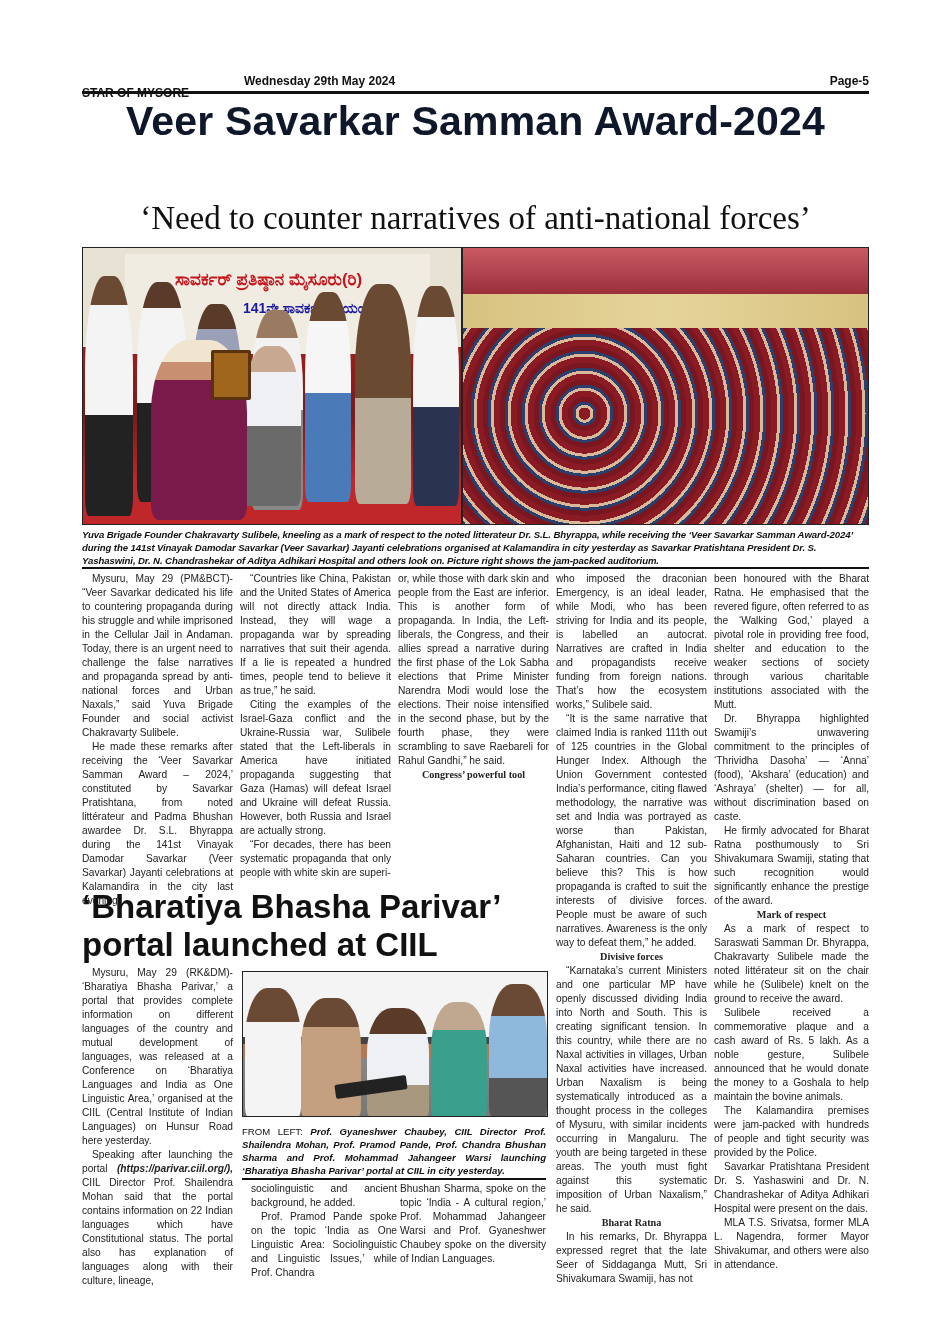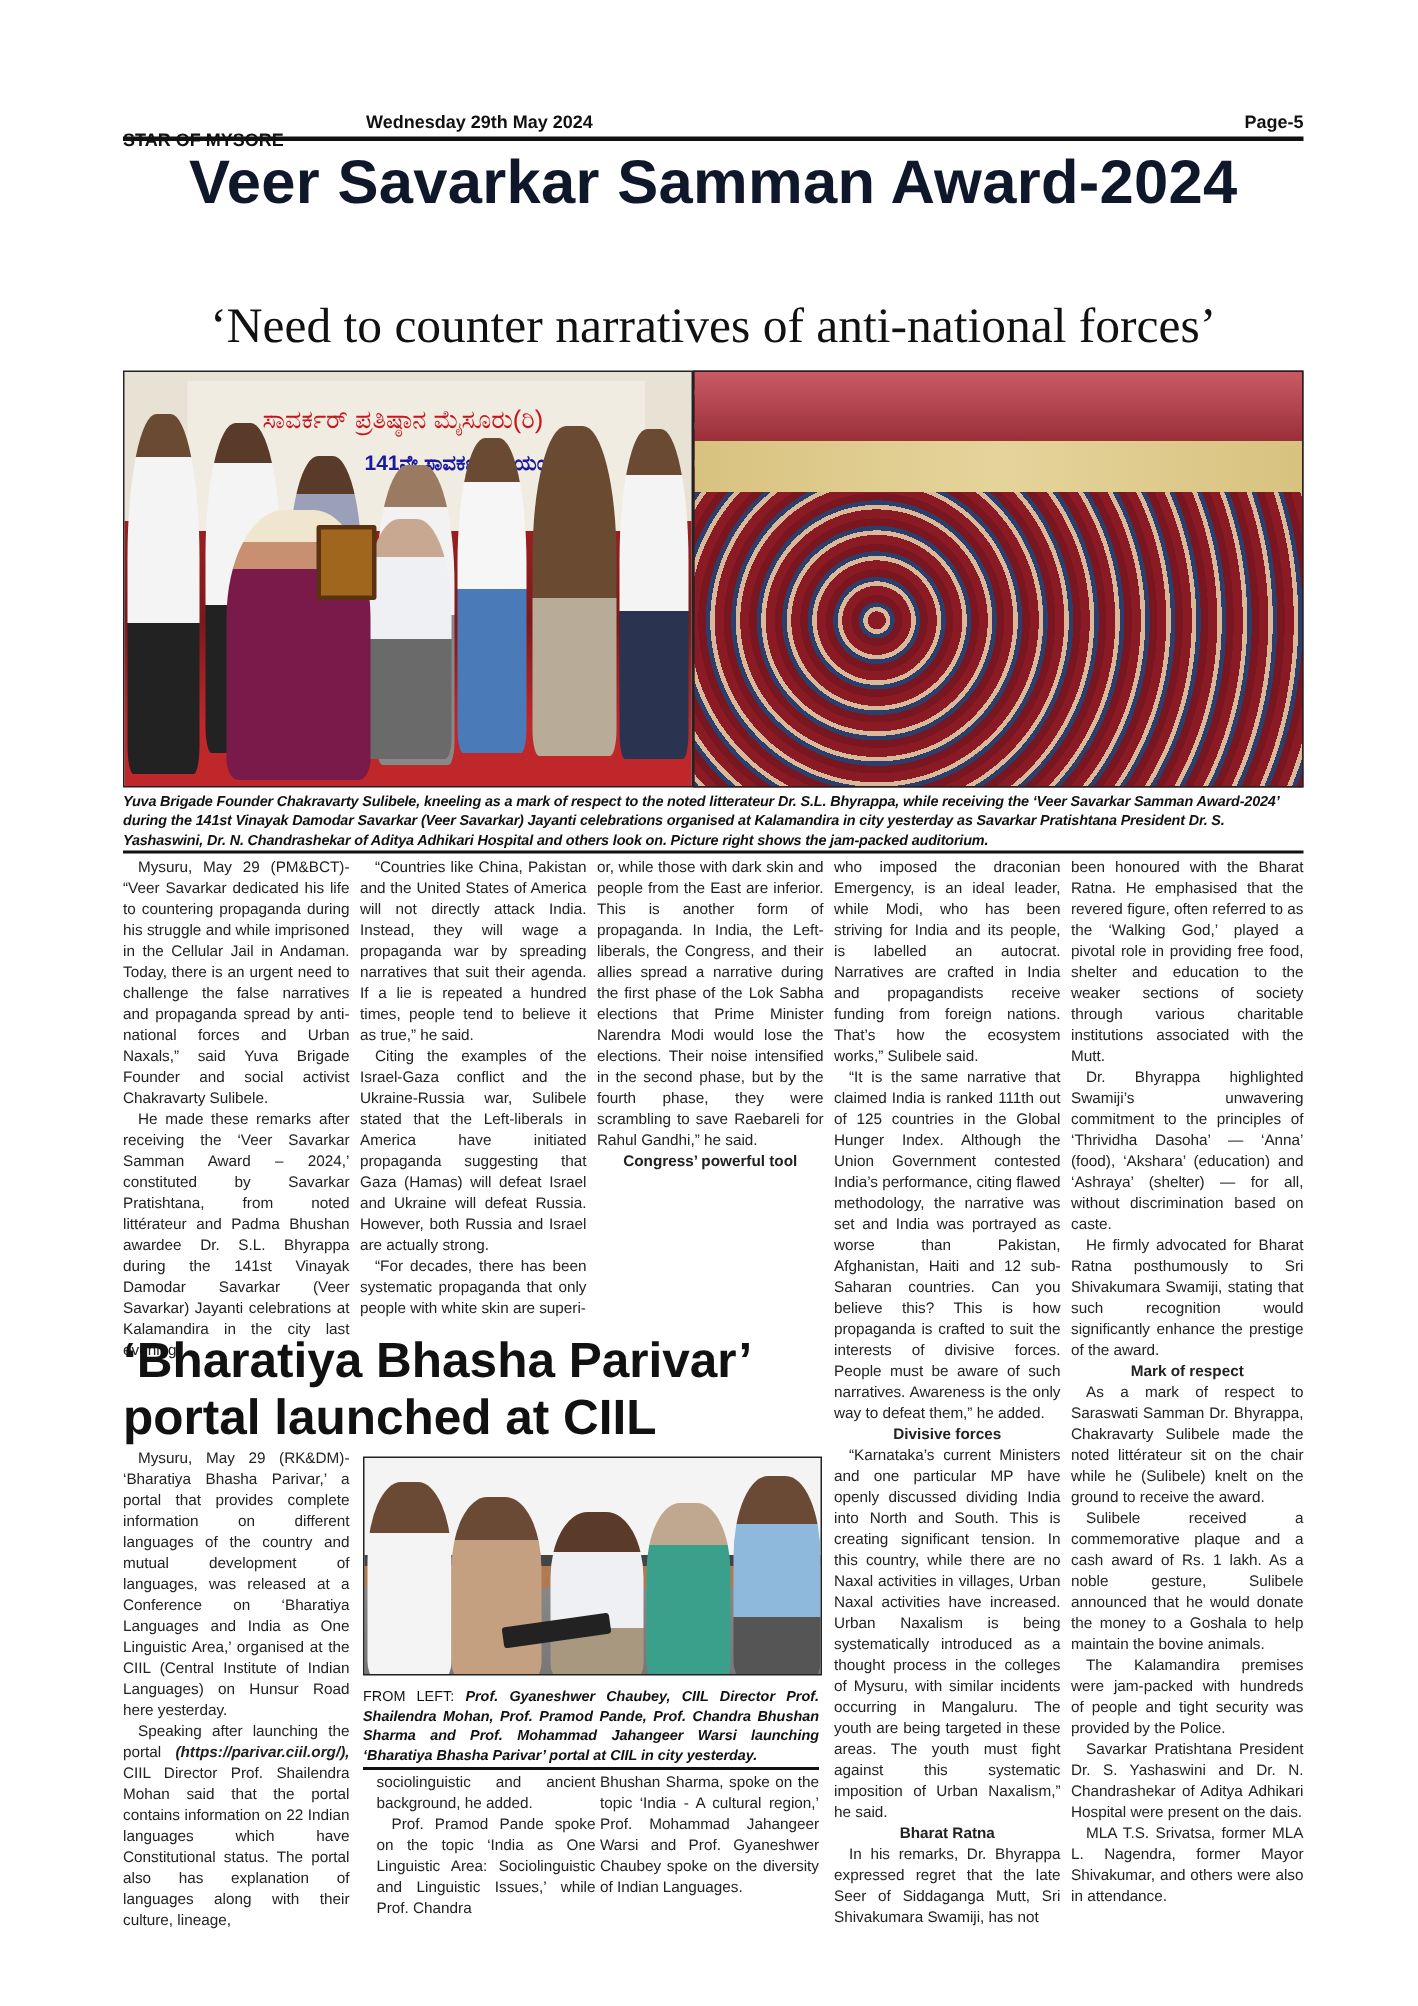--- a/index.html
+++ b/index.html
@@ -12,36 +12,36 @@
   .rule-top { position:absolute; top:91px; left:0; width:787px; height:3px; background:#111; }
   .headline { position:absolute; top:97px; left:0; width:787px; text-align:center; color:#0f172a; font-weight:bold; font-size:41px; line-height:48px; letter-spacing:0.2px; font-family:"Liberation Sans", sans-serif; }
   .subhead { position:absolute; top:198px; left:0; width:787px; text-align:center; font-family:"Liberation Serif", serif; font-size:33px; line-height:40px; color:#111; }
   .photo { position:absolute; border:1px solid #222; overflow:hidden; }
   .photo-left { top:247px; left:0; width:378px; height:276px;
     background:
       radial-gradient(ellipse 40px 60px at 110px 70px, #3a2a22 0%, transparent 70%),
       linear-gradient(180deg, #e8e2d5 0%, #e8e2d5 36%, #9d2020 36%, #7a1a1a 60%, #c0272b 85%, #c0272b 100%);
   }
   .photo-left .banner { position:absolute; top:6px; left:42px; width:305px; height:100px; background:#f1ece2; }
-  .photo-left .banner-title { position:absolute; top:22px; left:92px; font-size:17px; font-weight:normal; color:#c4161c; }
+  .photo-left .banner-title { position:absolute; top:22px; left:92px; font-size:17px; font-weight:bold; color:#c4161c; }
   .photo-left .banner-sub { position:absolute; top:52px; left:160px; font-size:14px; font-weight:bold; color:#1a1aa0; }
   .person { position:absolute; border-radius:40% 40% 8% 8%; }
   .photo-right { top:247px; left:380px; width:405px; height:276px;
     background:
       repeating-radial-gradient(circle at 30% 60%, #8a1b25 0 6px, #d9b99a 6px 9px, #2c3e6b 9px 12px, #7a1620 12px 17px),
       #7a1620;
   }
   .photo-right .ceiling { position:absolute; top:0; left:0; width:100%; height:46px; background:linear-gradient(180deg,#c95a64,#9a2f3a); }
   .photo-right .wall { position:absolute; top:46px; left:0; width:100%; height:34px; background:linear-gradient(90deg,#d8c280,#e5d49a,#d8c280); }
   .caption-top { position:absolute; top:528px; left:0; width:787px; font-size:9.6px; line-height:13px; font-style:italic; font-weight:bold; color:#111; letter-spacing:-0.1px; }
   .rule-cap { position:absolute; top:567px; left:0; width:787px; height:1.5px; background:#111; }
   .col { position:absolute; width:151px; font-size:10.2px; line-height:14px; text-align:justify; color:#222; }
   .col p { margin:0; text-indent:10px; }
   .col p.noindent { text-indent:0; }
-  .col h4 { margin:0; font-size:10.2px; line-height:14px; text-align:center; font-weight:bold; }
+  .col h4 { margin:0; font-size:10.2px; line-height:14px; text-align:center; font-weight:bold;font-family:Liberation Serif, serif; }
   .headline2 { position:absolute; top:888px; left:0; width:470px; font-weight:bold; font-size:33px; line-height:38px; color:#111; }
   .photo-ciil { position:absolute; top:971px; left:160px; width:304px; height:144px; border:1px solid #222;
     background:linear-gradient(180deg,#f4f4f4 0%,#f4f4f4 45%,#444 45%,#444 50%,#b07a55 50%,#b07a55 60%,#888 60%,#777 100%); overflow:hidden; }
   .caption-ciil { position:absolute; top:1125px; left:160px; width:304px; font-size:9.6px; line-height:13px; text-align:justify; color:#111; }
   .caption-ciil .lead { font-style:normal; }
   .caption-ciil .rest { font-style:italic; font-weight:bold; }
   .rule-ciil { position:absolute; top:1178px; left:160px; width:304px; height:1.5px; background:#111; }
 </style>
 </head>
 <body>
@@ -108,21 +108,21 @@
     <h4>Bharat Ratna</h4>
     <p>In his remarks, Dr. Bhyrappa expressed regret that the late Seer of Siddaganga Mutt, Sri Shivakumara Swamiji, has not</p>
   </div>
 
   <div class="col" style="left:632px;top:572px;width:155px;">
     <p class="noindent">been honoured with the Bharat Ratna. He emphasised that the revered figure, often referred to as the ‘Walking God,’ played a pivotal role in providing free food, shelter and education to the weaker sections of society through various charitable institutions associated with the Mutt.</p>
     <p>Dr. Bhyrappa highlighted Swamiji’s unwavering commitment to the principles of ‘Thrividha Dasoha’ — ‘Anna’ (food), ‘Akshara’ (education) and ‘Ashraya’ (shelter) — for all, without discrimination based on caste.</p>
     <p>He firmly advocated for Bharat Ratna posthumously to Sri Shivakumara Swamiji, stating that such recognition would significantly enhance the prestige of the award.</p>
     <h4>Mark of respect</h4>
     <p>As a mark of respect to Saraswati Samman Dr. Bhyrappa, Chakravarty Sulibele made the noted littérateur sit on the chair while he (Sulibele) knelt on the ground to receive the award.</p>
-    <p>Sulibele received a commemorative plaque and a cash award of Rs. 1 lakh. As a noble gesture, Sulibele announced that he would donate the money to a Goshala to help maintain the bovine animals.</p>
+    <p>Sulibele received a commemorative plaque and a cash award of Rs. 5 lakh. As a noble gesture, Sulibele announced that he would donate the money to a Goshala to help maintain the bovine animals.</p>
     <p>The Kalamandira premises were jam-packed with hundreds of people and tight security was provided by the Police.</p>
     <p>Savarkar Pratishtana President Dr. S. Yashaswini and Dr. N. Chandrashekar of Aditya Adhikari Hospital were present on the dais.</p>
     <p>MLA T.S. Srivatsa, former MLA L. Nagendra, former Mayor Shivakumar, and others were also in attendance.</p>
   </div>
 
   <div class="headline2">
     <div>‘Bharatiya Bhasha Parivar’</div>
     <div>portal launched at CIIL</div>
   </div>
 

